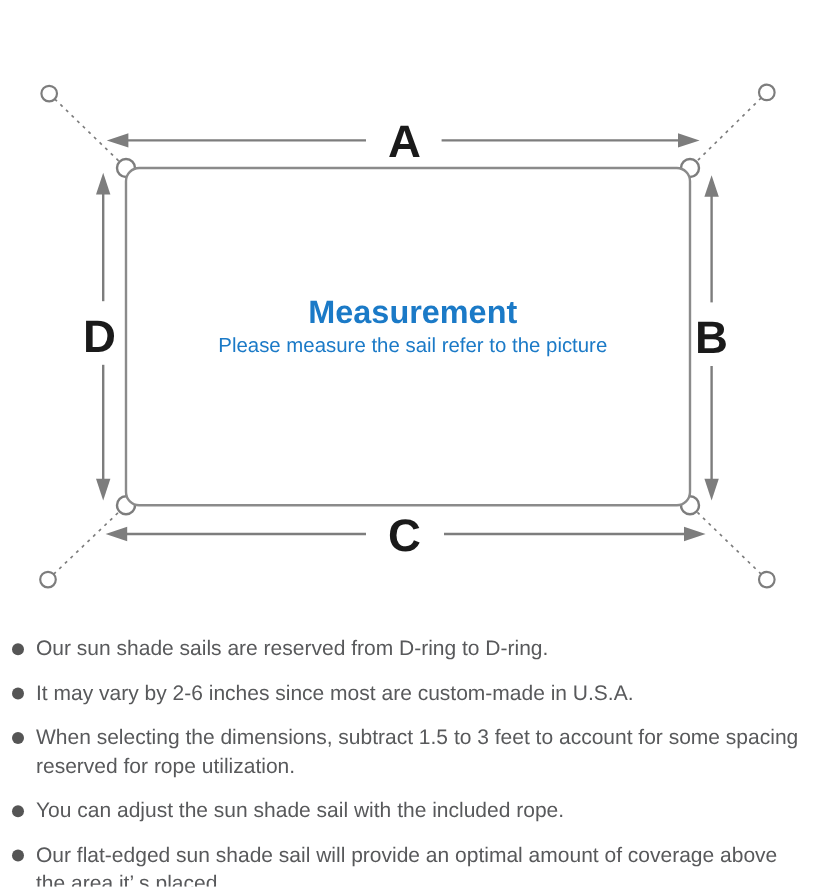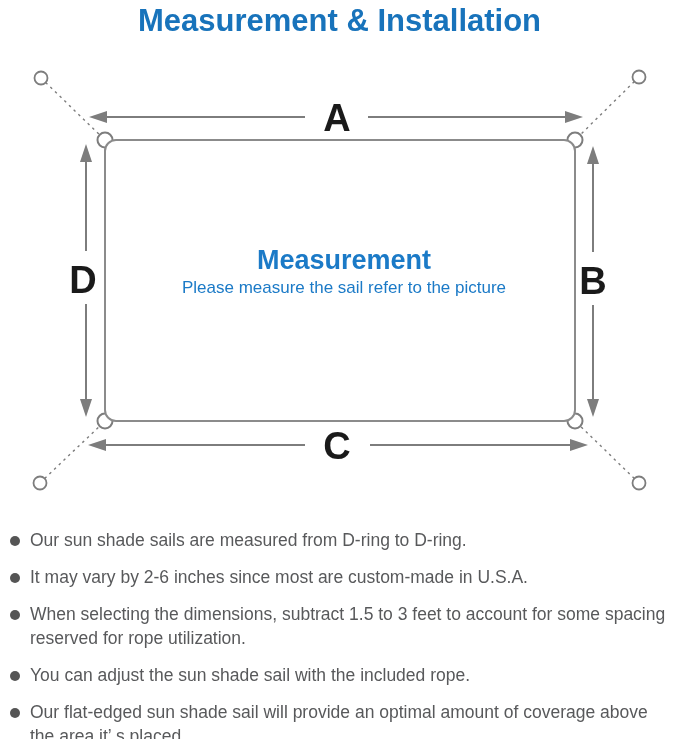--- a/index.html
+++ b/index.html
@@ -111,21 +111,20 @@
     line-height: 24px;
     color: var(--body-gray, #58595b);
     max-width: 640px;
   }
 </style>
 </head>
 <body>
 
 <div class="page">
 
-  <h1 class="page-title">Measurement &amp; Installation</h1>
 
   <svg class="diagram-svg" width="679" height="525" viewBox="0 0 679 525">
 
     <line class="rope-dash" x1="41" y1="78" x2="105" y2="140"></line>
     <line class="rope-dash" x1="639" y1="77" x2="575" y2="140"></line>
     <line class="rope-dash" x1="40" y1="483" x2="105" y2="421"></line>
     <line class="rope-dash" x1="639" y1="483" x2="575" y2="421"></line>
 
     <circle class="dring" cx="105" cy="140" r="7.5"></circle>
     <circle class="dring" cx="575" cy="140" r="7.5"></circle>
@@ -171,21 +170,21 @@
     </g>
     <text class="edge-label" x="593" y="294">B</text>
 
     <text class="center-heading" x="344" y="269">Measurement</text>
     <text class="center-subtitle" x="344" y="293">Please measure the sail refer to the picture</text>
   </svg>
 
   <div class="notes">
     <div class="note-item">
       <span class="note-dot"></span>
-      <span class="note-text">Our sun shade sails are measured from D-ring to D-ring.</span>
+      <span class="note-text">Our sun shade sails are reserved from D-ring to D-ring.</span>
     </div>
     <div class="note-item">
       <span class="note-dot"></span>
       <span class="note-text">It may vary by 2-6 inches since most are custom-made in U.S.A.</span>
     </div>
     <div class="note-item">
       <span class="note-dot"></span>
       <span class="note-text">When selecting the dimensions, subtract 1.5 to 3 feet to account for some spacing reserved for rope utilization.</span>
     </div>
     <div class="note-item">

